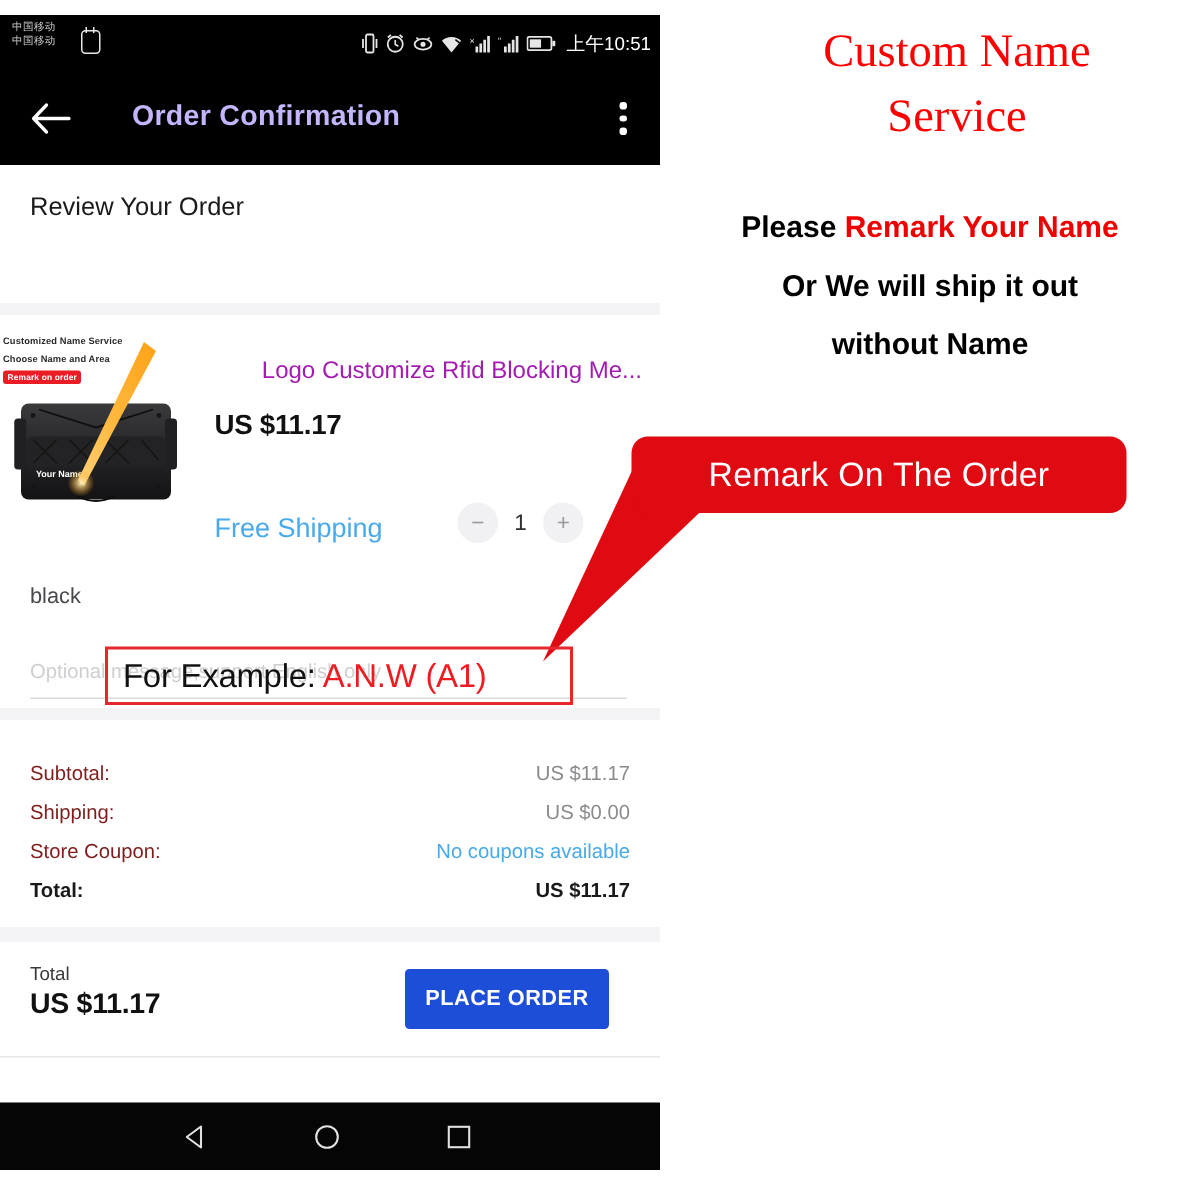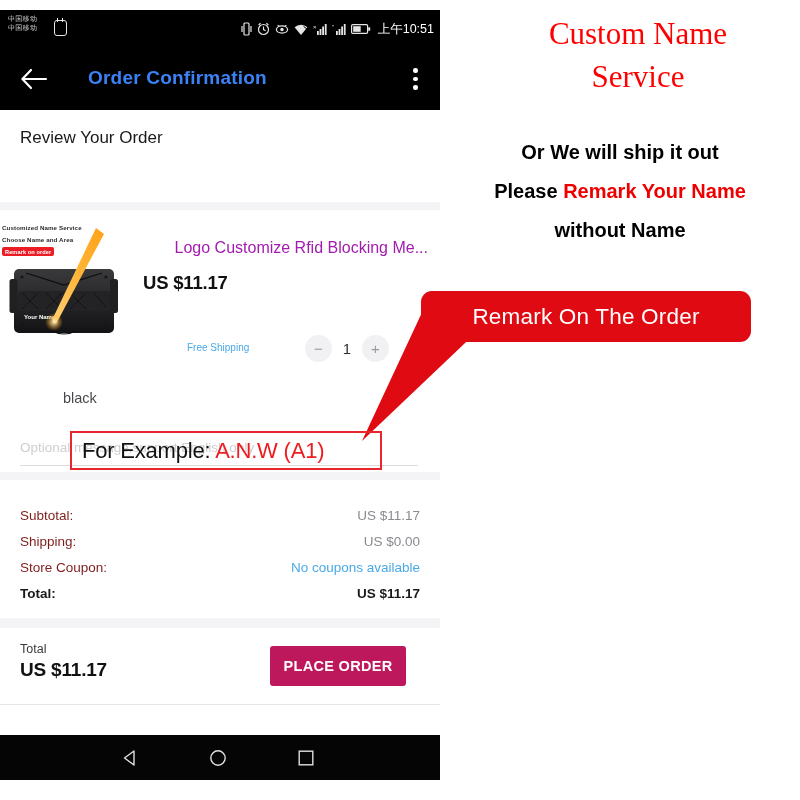--- a/index.html
+++ b/index.html
@@ -19,21 +19,21 @@
   .carrier{position:absolute;left:8px;top:4px;font-size:7px;line-height:9px;color:#cfcfcf;letter-spacing:.3px;}
   .nfc-glyph{position:absolute;left:54px;top:10px;width:11px;height:14px;border:1.6px solid #e8e8e8;border-radius:3px;}
   .nfc-glyph:after{content:"";position:absolute;left:2.2px;top:-3px;width:4px;height:4px;border-left:1.6px solid #e8e8e8;border-right:1.6px solid #e8e8e8;}
   .sb-icons{position:absolute;right:6px;top:6px;height:26px;display:flex;align-items:center;gap:5px;}
   .sb-icons svg{display:block;}
   .sb-time{font-size:12.5px;color:#fff;font-weight:500;margin-left:2px;letter-spacing:0;}
 
   
   .appbar{position:absolute;left:0;top:48px;width:440px;height:62px;background:#000;}
   .appbar .back{position:absolute;left:20px;top:18px;width:28px;height:26px;cursor:pointer;}
-  .appbar .title{position:absolute;left:88px;top:19px;font-size:19px;font-weight:bold;color:#3b82f6;letter-spacing:.2px;}
+  .appbar .title{position:absolute;left:88px;top:19px;font-size:19px;font-weight:bold;color:#c4b5fd;letter-spacing:.2px;}
   .appbar .kebab{position:absolute;right:22px;top:20px;width:5px;height:23px;cursor:pointer;}
   .appbar .kebab i{display:block;width:4.5px;height:4.5px;border-radius:50%;background:#fff;margin-bottom:4.2px;}
 
   
   .sheet{position:absolute;left:0;top:110px;width:440px;height:517px;background:#fff;}
   .review-title{position:absolute;left:20px;top:18px;font-size:17px;color:#1a1a1a;font-weight:500;}
   .band{position:absolute;left:0;width:440px;background:#f4f4f6;}
   .band.b1{top:92px;height:8px;}
   .band.b2{top:362px;height:8px;}
   .band.b3{top:508px;height:10px;}
@@ -42,44 +42,44 @@
   .thumb{position:absolute;left:0;top:110px;width:134px;height:130px;background:#fff;overflow:hidden;}
   .thumb .t-l1{position:absolute;left:2px;top:4px;font-size:6.2px;color:#2b2b2b;font-weight:bold;letter-spacing:.1px;}
   .thumb .t-l2{position:absolute;left:2px;top:16px;font-size:6.2px;color:#2b2b2b;font-weight:bold;letter-spacing:.1px;}
   .thumb .t-badge{position:absolute;left:2px;top:27px;background:#ec1c24;color:#fff;font-size:5.6px;font-weight:bold;padding:1.5px 3px;border-radius:2px;letter-spacing:.1px;}
   .thumb .t-wallet{position:absolute;left:8px;top:45px;width:112px;height:72px;}
   .thumb .t-name{position:absolute;left:24px;top:94px;font-size:6px;color:#fff;font-weight:bold;}
   .beam{position:absolute;pointer-events:none;}
 
   .p-title{position:absolute;left:143px;top:128px;width:285px;font-size:16px;color:#a21caf;font-weight:500;line-height:19px;text-align:right;}
   .p-price{position:absolute;left:143px;top:162px;font-size:18.5px;color:#111;font-weight:bold;letter-spacing:-.2px;}
-  .p-ship{position:absolute;left:143px;top:232px;font-size:10px;color:#4aa9e8;margin-left:44px;}
+  .p-ship{position:absolute;left:143px;top:232px;font-size:18px;color:#4aa9e8;}
   .qty{position:absolute;left:305px;top:225px;display:flex;align-items:center;gap:8px;}
   .qbtn{width:27px;height:27px;border-radius:50%;background:#f1f1f3;color:#9a9a9e;font-size:15px;display:flex;align-items:center;justify-content:center;line-height:1;cursor:pointer;}
   .qval{font-size:15px;color:#2f2f33;min-width:14px;text-align:center;}
 
-  .variant{position:absolute;left:20px;top:280px;font-size:14.5px;color:#4a4a4e;margin-left:43px;}
+  .variant{position:absolute;left:20px;top:280px;font-size:14.5px;color:#4a4a4e;}
   .optfield{position:absolute;left:20px;top:330px;width:398px;}
   .optfield .ph{font-size:13.5px;color:#cfcfd3;}
   .optfield .rule{margin-top:10px;height:1px;background:#dcdcdf;}
 
   
   .summary{position:absolute;left:0;top:398px;width:440px;}
   .srow{position:relative;height:26px;margin:0 20px;}
   .srow .k{position:absolute;left:0;top:0;font-size:13.5px;color:#7f1d1d;}
   .srow .v{position:absolute;right:0;top:0;font-size:13.5px;color:#8a8a8f;}
   .srow .v.link{color:#4aa9e8;}
   .srow.total .k{color:#1a1a1a;font-weight:bold;}
   .srow.total .v{color:#1a1a1a;font-weight:bold;}
 
   
   .checkout{position:absolute;left:0;top:518px;width:440px;height:80px;background:#fff;}
   .co-lbl{position:absolute;left:20px;top:14px;font-size:12.5px;color:#3a3a3e;}
   .co-amt{position:absolute;left:20px;top:31px;font-size:19px;color:#111;font-weight:bold;letter-spacing:-.2px;}
-  .co-btn{position:absolute;right:34px;top:18px;width:136px;height:40px;background:#be185d;color:#fff;border:0;border-radius:3px;
+  .co-btn{position:absolute;right:34px;top:18px;width:136px;height:40px;background:#1d4ed8;color:#fff;border:0;border-radius:3px;
           font-size:14.5px;font-weight:bold;letter-spacing:.3px;cursor:pointer;font-family:inherit;}
   .co-rule{position:absolute;left:0;top:76px;width:440px;height:1px;background:#e6e6e9;}
 
   
   .navbar{position:absolute;left:0;top:735px;width:440px;height:45px;background:#050505;}
   .navbar .nb{position:absolute;top:13px;width:20px;height:20px;cursor:pointer;}
   .navbar .nb.back{left:120px;}
   .navbar .nb.home{left:208px;}
   .navbar .nb.rec{left:296px;}
 
@@ -276,22 +276,22 @@
     </div>
   </div>
 
   <div class="right">
     <div class="headline">
       <div>Custom Name</div>
       <div>Service</div>
     </div>
 
     <div class="msg">
+      <div><span>Please </span><span class="hl">Remark Your Name</span></div>
       <div>Or We will ship it out</div>
-      <div><span>Please </span><span class="hl">Remark Your Name</span></div>
       <div>without Name</div>
     </div>
 
   </div>
 
   <svg class="arrow" viewBox="0 0 140 160">
     <path d="M82 6 L134 40 L12 156 Z" fill="#e00a12"></path>
   </svg>
   <div class="bubble">
     <span>Remark On The Order</span>

